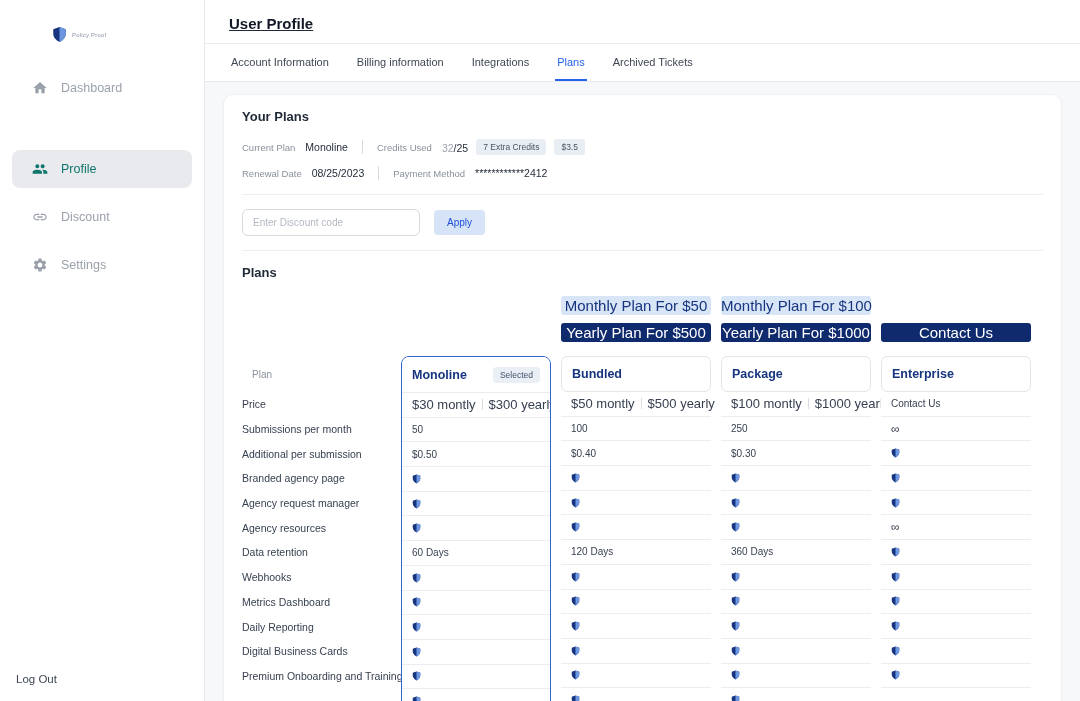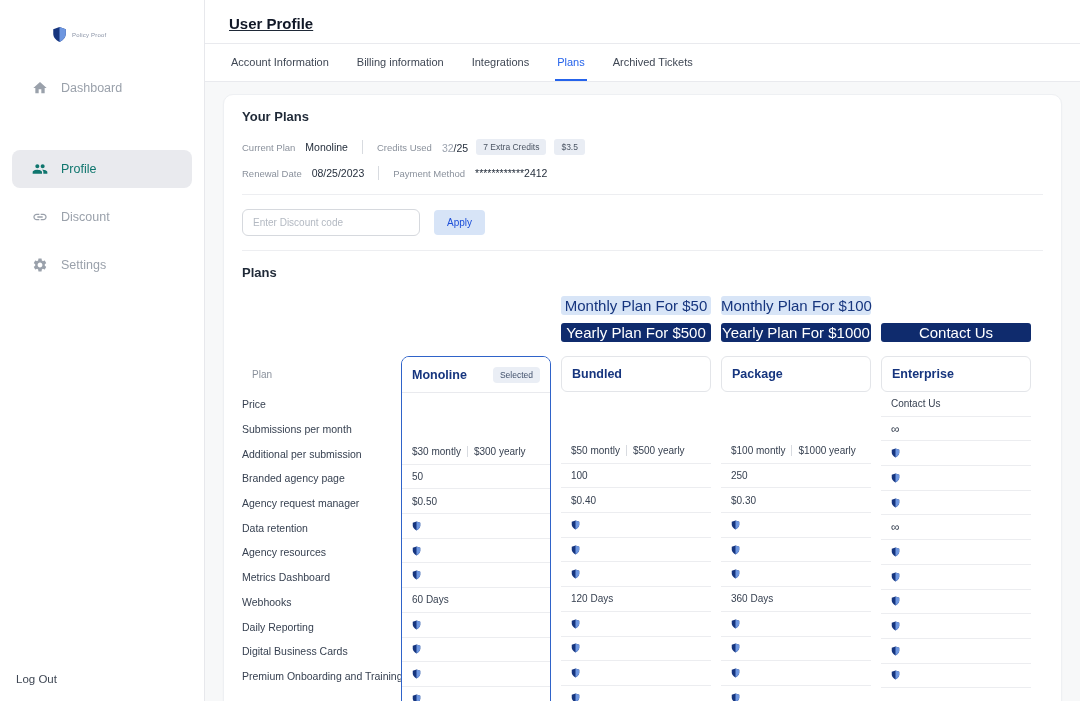--- a/index.html
+++ b/index.html
@@ -53,21 +53,21 @@
   .cta.dark{background:#0f2b6d;color:#fff;}
   .plan-hdr{height:36px;flex:0 0 36px;display:flex;align-items:center;justify-content:space-between;padding:0 10px;border:1px solid #e3e5e9;border-radius:6px;background:#fff;}
   .plan-hdr.plain{border:none;background:transparent;font-size:10px;color:#8a919c;justify-content:flex-start;border-radius:0;}
   .plan-name{font-size:12.5px;font-weight:700;color:#16357e;}
   .sel-badge{background:#eaeef5;color:#41506b;font-size:8.5px;padding:3px 7px;border-radius:4px;}
   .colbox{display:flex;flex-direction:column;}
   .colbox.selected{border:1.5px solid #2f63c9;border-radius:8px;overflow:hidden;}
   .colbox.selected .plan-hdr{border:none;border-bottom:1px solid #e9eaee;border-radius:0;}
   .cell{height:24.7px;flex:0 0 24.7px;display:flex;align-items:center;padding:0 10px;font-size:10px;color:#374151;border-bottom:1px solid #ecedf0;background:#fff;}
   .cell.inf{font-size:12px;}
-  .cell.pair{font-size:10px;margin-top:47px;}
+  .cell.pair{font-size:13px;}
   .pa{white-space:nowrap;}
   .vd{width:1px;height:11px;background:#d8dbe0;margin:0 6px;flex:0 0 1px;}
   .lrow{height:24.7px;flex:0 0 24.7px;display:flex;align-items:center;font-size:10.5px;color:#374151;white-space:nowrap;}
   .shield{display:flex;align-items:center;}
 </style>
 </head>
 <body>
 
 <div class="app">
 
@@ -158,24 +158,24 @@
 
         <div class="pricing">
             <div class="pcol labels">
               <div class="cta-area"></div>
               <div class="plan-hdr plain">Plan</div>
               <div class="lrow">Price</div>
               <div class="lrow">Submissions per month</div>
               <div class="lrow">Additional per submission</div>
               <div class="lrow">Branded agency page</div>
               <div class="lrow">Agency request manager</div>
+              <div class="lrow">Agency resources</div>
               <div class="lrow">Data retention</div>
-              <div class="lrow">Agency resources</div>
+              <div class="lrow">Webhooks</div>
               <div class="lrow">Metrics Dashboard</div>
-              <div class="lrow">Webhooks</div>
               <div class="lrow">Daily Reporting</div>
               <div class="lrow">Digital Business Cards</div>
               <div class="lrow">Premium Onboarding and Training</div>
             </div>
             <div class="pcol">
               <div class="cta-area"></div>
               <div class="colbox selected">
                 <div class="plan-hdr">
                   <span class="plan-name">Monoline</span>
                   <span class="sel-badge">Selected</span>

